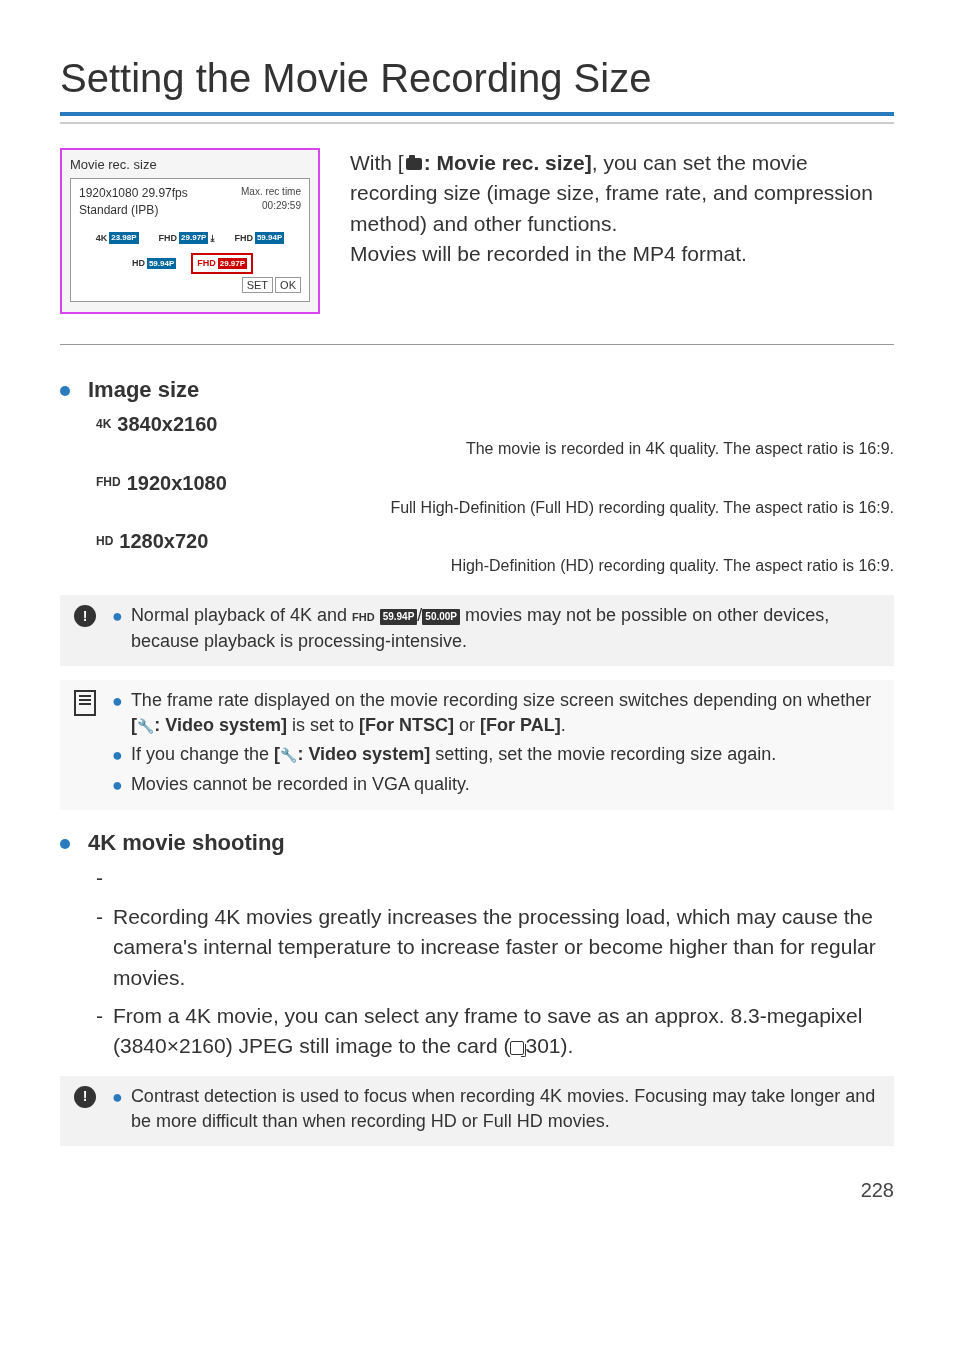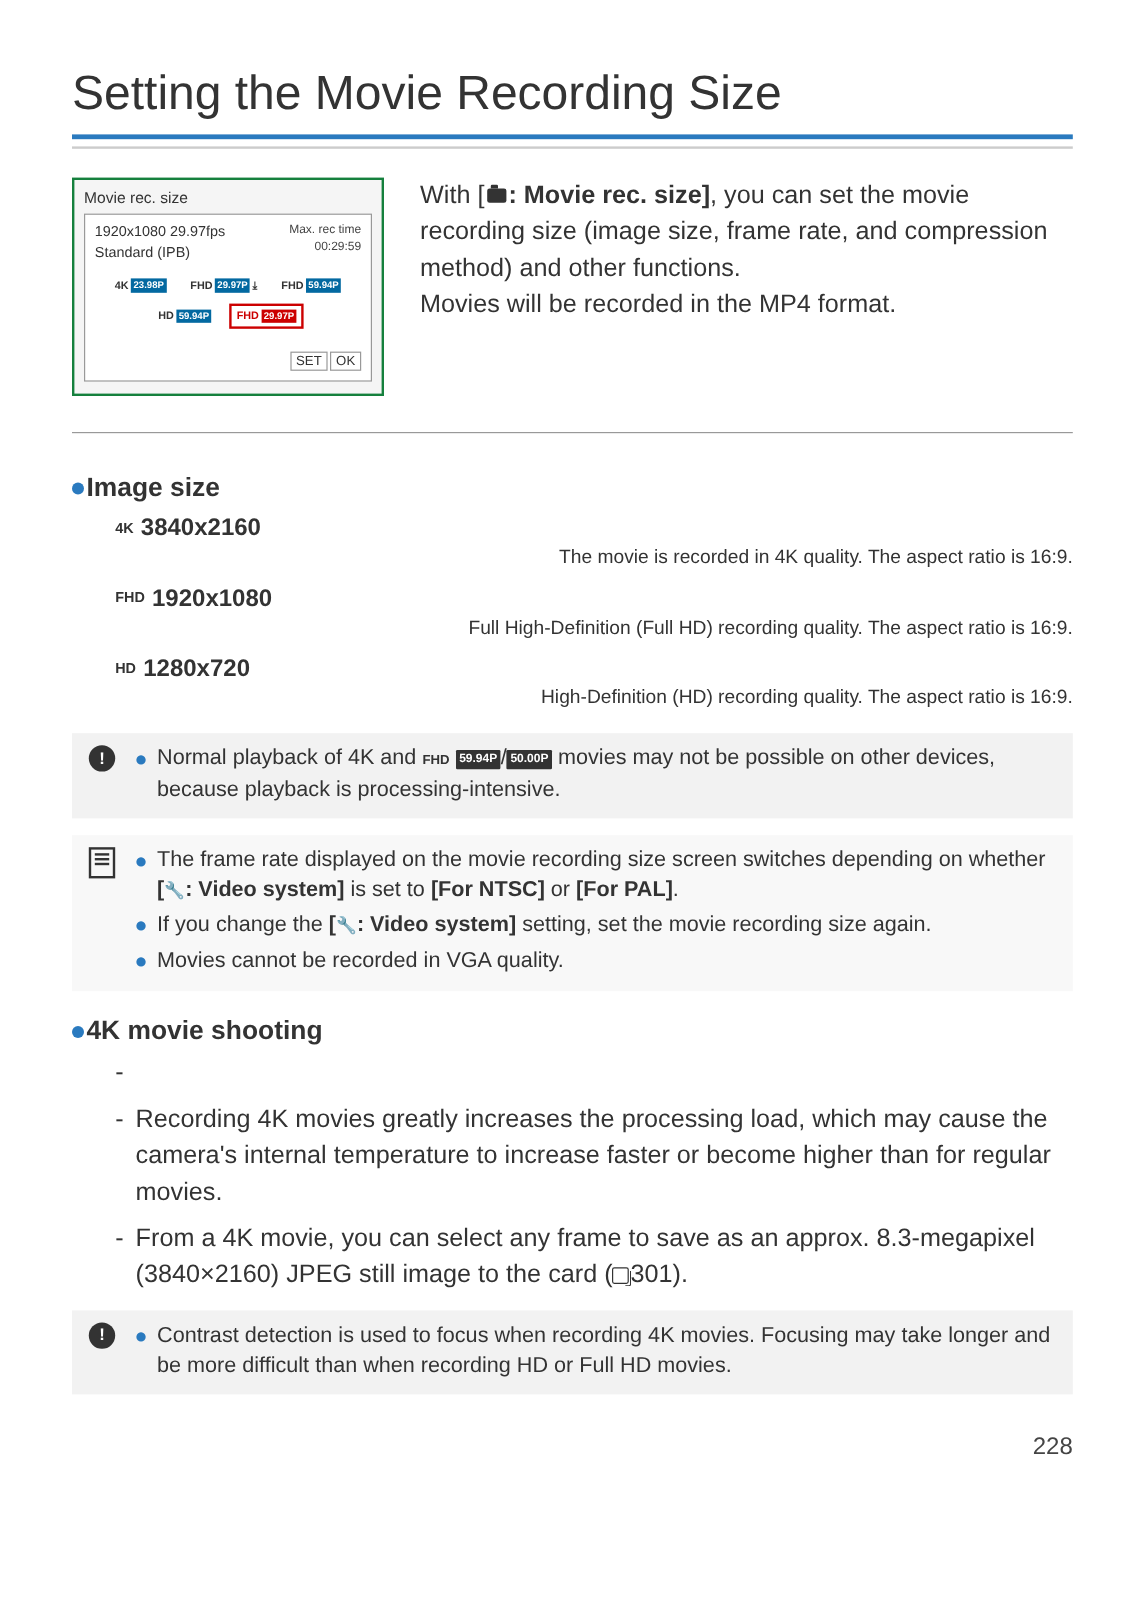--- a/index.html
+++ b/index.html
@@ -30,21 +30,21 @@
     margin-bottom: 24px;
   }
   .intro-row {
     display: flex;
     gap: 30px;
     margin-bottom: 30px;
     align-items: flex-start;
   }
   .screenshot {
     width: 260px;
-    border: 2px solid #15803d;
+    border: 2px solid #d946ef;
     background: #f5f5f5;
     font-size: 12px;
     color: #333;
     padding: 6px 8px 10px 8px;
   }
   .screenshot .ss-title { font-size: 13px; margin-bottom: 4px; }
   .screenshot .ss-inner {
     border: 1px solid #999;
     background: #fff;
     padding: 6px 8px 8px 8px;
@@ -60,21 +60,21 @@
     display: inline-flex;
     align-items: center;
     gap: 2px;
     color: #333;
   }
   .ss-opt.sel { border: 2px solid #c00; color: #c00; }
   .ss-opt .rate { background: #0369a1; color: #fff; padding: 0 2px; font-size: 8px;}
   .ss-opt.sel .rate { background: #c00;}
   .ss-setok {
     text-align: right;
-    margin-top: 20px;
+    margin-top: 4px;
     font-size: 11px;
   }
   .ss-setok span { border: 1px solid #999; padding: 1px 4px; margin-left: 2px;}
   .intro-text { flex: 1; font-size: 21px; line-height: 1.45;}
   .cam-icon {
     display: inline-block;
     width: 16px; height: 12px;
     background: #333;
     border-radius: 2px;
     vertical-align: middle;
@@ -90,21 +90,21 @@
     border-radius: 1px 1px 0 0;
   }
   .divider {
     height: 1px;
     background: #999;
     margin: 10px 0 30px 0;
   }
   .section-heading {
     display: flex;
     align-items: center;
-    gap: 2px;
+    gap: 18px;
     margin-bottom: 4px;
   }
   .blue-bullet {
     width: 10px; height: 10px;
     border-radius: 50%;
     background: #2a7abf;
     flex-shrink: 0;
   }
   .section-heading .label {
     font-weight: bold;

